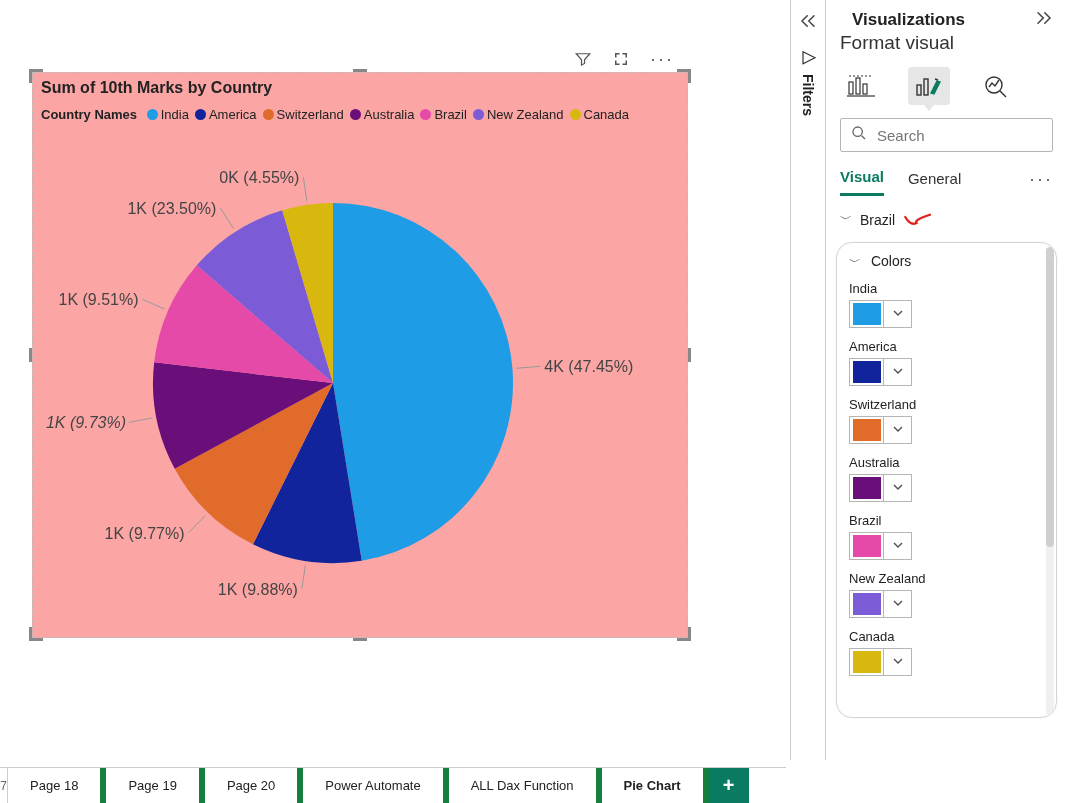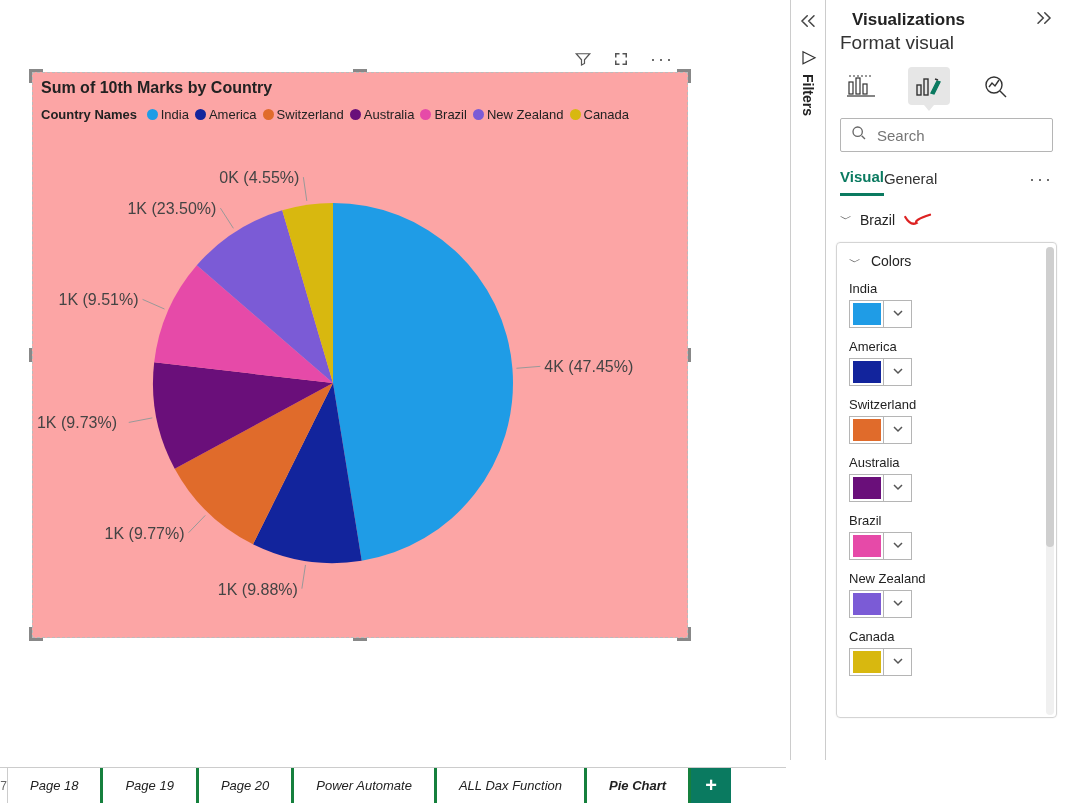--- a/index.html
+++ b/index.html
@@ -36,21 +36,21 @@
 
   .pie-wrap { position:absolute; left:0; top:60px; width:656px; height:500px; }
   .slice-label { position:absolute; font-size:16px; color:#444; white-space:nowrap; }
 
   .toolbar-icons { position:absolute; left:574px; top:50px; display:flex; gap:20px; color:#555; }
   .toolbar-icons svg { width:18px; height:18px; }
   .toolbar-dots { font-size:18px; letter-spacing:2px; line-height:1; color:#555; }
 
   .page-tabs { position:absolute; left:0; bottom:0; width:786px; height:36px; border-top:1px solid #ccc; display:flex; align-items:stretch; background:#fff; }
   .page-tab-prev { width:8px; border-right:1px solid #ccc; display:flex; align-items:center; justify-content:center; font-size:12px; color:#666; }
-  .page-tab { padding:0 22px; border-right:3px solid #15803d; display:flex; align-items:center; font-size:13px; color:#222; cursor:pointer;font-style:italic; }
+  .page-tab { padding:0 22px; border-right:6px solid #15803d; display:flex; align-items:center; font-size:13px; color:#222; cursor:pointer; }
   .page-tab.active { font-weight:600; }
   .page-tab-add { width:40px; background:#0a7a60; color:#fff; display:flex; align-items:center; justify-content:center; font-size:20px; font-weight:700; }
 
   
   .filters-rail { position:absolute; left:790px; top:0; width:36px; height:760px; border-left:1px solid #ccc; border-right:1px solid #ccc; }
   .collapse-chevron { position:absolute; top:14px; left:8px; color:#444; }
   .filters-label { position:absolute; top:50px; left:9px; writing-mode:vertical-rl; font-size:14px; font-weight:600; color:#222; }
 
   
   .viz-pane { position:absolute; left:826px; top:0; width:241px; height:803px; background:#fff; }
@@ -58,31 +58,31 @@
   .viz-header h1 { font-size:17px; font-weight:700; margin:12px; }
   .viz-subtitle { padding:0 14px 8px 14px; font-size:19px; color:#333; }
   .tab-icons { display:flex; gap:26px; padding:4px 14px 0 14px; align-items:center; height:44px; }
   .tab-icon-btn { width:42px; height:38px; display:flex; align-items:center; justify-content:center; border-radius:4px; }
   .tab-icon-btn.active { background:#e6e6e6; position:relative; }
   .tab-icon-btn.active::after { content:""; position:absolute; bottom:-6px; left:50%; margin-left:-5px; width:0;height:0; border-left:5px solid transparent; border-right:5px solid transparent; border-top:6px solid #e6e6e6; }
 
   .search-box { margin:12px 14px 10px 14px; border:1px solid #b5b5b5; height:34px; display:flex; align-items:center; gap:8px; padding:0 10px; border-radius:2px; }
   .search-box input { border:none; outline:none; font-size:15px; flex:1; background:transparent; }
 
-  .sub-tabs { display:flex; align-items:center; padding:0 14px; font-size:15px; border-bottom:1px solid transparent; }
+  .sub-tabs { display:flex; align-items:center; gap:24px; padding:0 14px; font-size:15px; border-bottom:1px solid transparent; }
   .sub-tab { padding:6px 0 8px 0; color:#333; cursor:pointer; }
   .sub-tab.active { color:#0a7a60; font-weight:600; border-bottom:3px solid #0a7a60; }
   .sub-tab-more { margin-left:auto; font-size:18px; letter-spacing:2px; color:#555; }
 
   .slices-row { display:flex; align-items:center; gap:8px; padding:14px 14px 6px 14px; font-size:14px; }
   .slices-row .chev { font-size:12px; color:#555; }
   .red-mark { width:30px; height:16px; }
   .red-mark path { stroke:#d22; stroke-width:3; fill:none; stroke-linecap:round; }
 
-  .colors-card { margin:8px 10px 0 10px; border:1px solid #d4d4d4; border-radius:4px; padding:10px 24px 4px 12px; height:476px; overflow:hidden; box-shadow:0 0 0 1px rgba(0,0,0,0.02); position:relative; }
+  .colors-card { margin:8px 10px 0 10px; border:1px solid #d4d4d4; border-radius:16px; padding:10px 24px 4px 12px; height:476px; overflow:hidden; box-shadow:0 0 0 1px rgba(0,0,0,0.02); position:relative; }
   .colors-card .chev { font-size:12px; color:#555; margin-right:6px; }
   .colors-title { font-size:14px; margin-bottom:10px; }
   .color-entry { margin-bottom:10px; }
   .color-entry .lbl { font-size:13px; color:#222; margin-bottom:4px; }
   .color-btn { display:inline-flex; align-items:center; border:1px solid #b5b5b5; height:28px; }
   .color-swatch { width:28px; height:22px; margin:0 2px 0 3px; }
   .color-btn .dd { width:28px; display:flex; align-items:center; justify-content:center; border-left:1px solid #b5b5b5; height:100%; }
   .colors-scrollbar { position:absolute; right:2px; top:4px; width:8px; height:468px; background:#f0f0f0; border-radius:4px; }
   .colors-scrollbar .thumb { position:absolute; left:0; top:0; width:8px; height:300px; background:#cfcfcf; border-radius:4px; }
 </style>
@@ -156,21 +156,21 @@
           <line x1="131.5258286538967" y1="176.0239661157492" x2="109.55093673918756" y2="166.37491821780347" stroke="#999" stroke-width="1"></line>
           <path d="M 300 250 L 163.79016868809055 132.3272255193192 A 180 180 0 0 1 249.2388163379767 77.3057550662723 Z" fill="#7b5bd6"></path>
           <line x1="200.38508346493336" y1="95.29748417135644" x2="187.3918334820986" y2="75.11889515022904" stroke="#999" stroke-width="1"></line>
           <path d="M 300 250 L 249.2388163379767 77.3057550662723 A 180 180 0 0 1 299.99999999999994 70 Z" fill="#d8b80f"></path>
           <line x1="273.7880623292599" y1="67.87659589293517" x2="270.36911393742423" y2="44.121369270274556" stroke="#999" stroke-width="1"></line>
         </svg>
       <div id="slice-labels">
           <div class="slice-label" style="left: 511.333px; top: 225.355px;">4K (47.45%)</div>
           <div class="slice-label" style="left: 264.882px; top: 447.659px; transform: translateX(-100%);">1K (9.88%)</div>
           <div class="slice-label" style="left: 151.579px; top: 391.688px; transform: translateX(-100%);">1K (9.77%)</div>
-          <div class="slice-label" style="left: 84px; top: 281.425px; transform: translateX(-100%);">1K (9.73%)</div>
+          <div class="slice-label" style="left: 93px; top: 281.425px; transform: translateX(-100%); font-style: italic;">1K (9.73%)</div>
           <div class="slice-label" style="left: 105.551px; top: 158.375px; transform: translateX(-100%);">1K (9.51%)</div>
           <div class="slice-label" style="left: 183.392px; top: 67.1189px; transform: translateX(-100%);">1K (23.50%)</div>
           <div class="slice-label" style="left: 266.369px; top: 36.1214px; transform: translateX(-100%);">0K (4.55%)</div>
         </div>
     </div>
   </div>
 </div>
 
 <div class="page-tabs">
   <div class="page-tab-prev">7</div>

